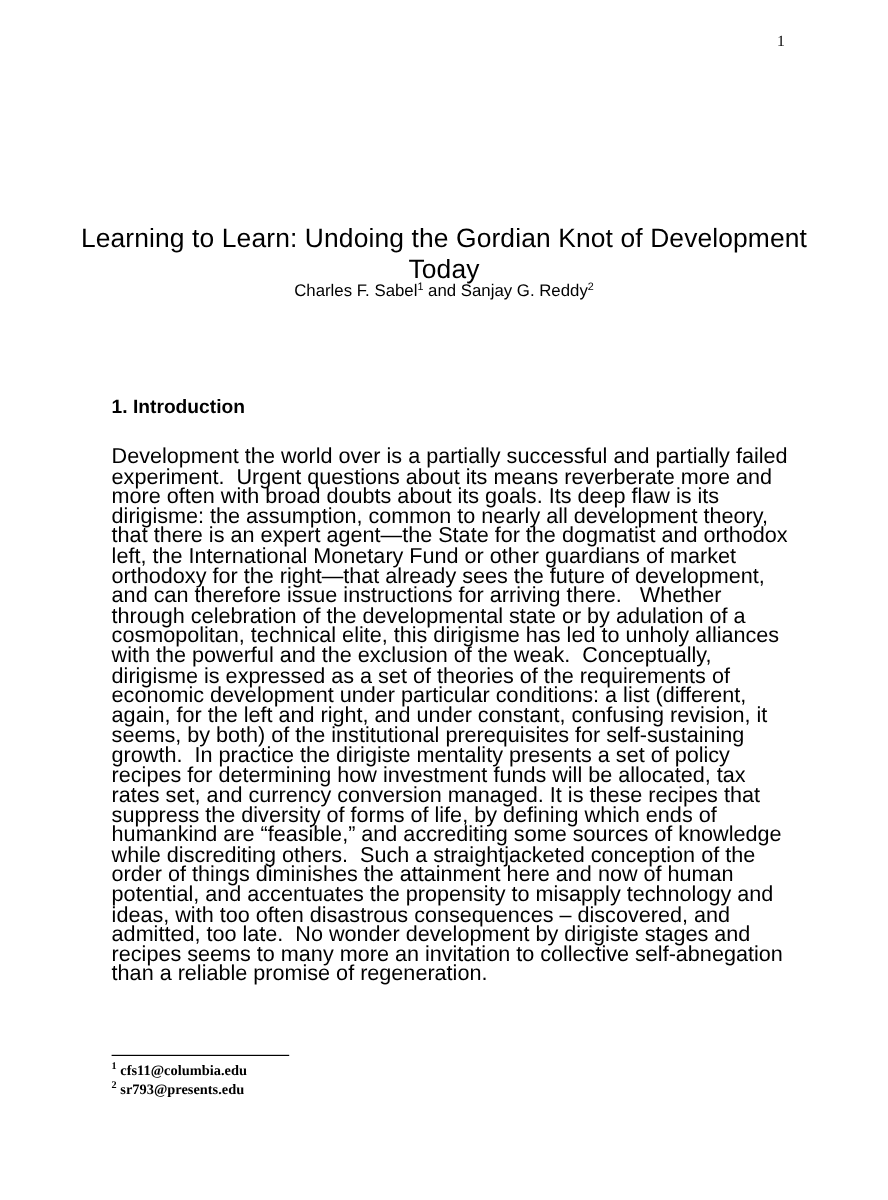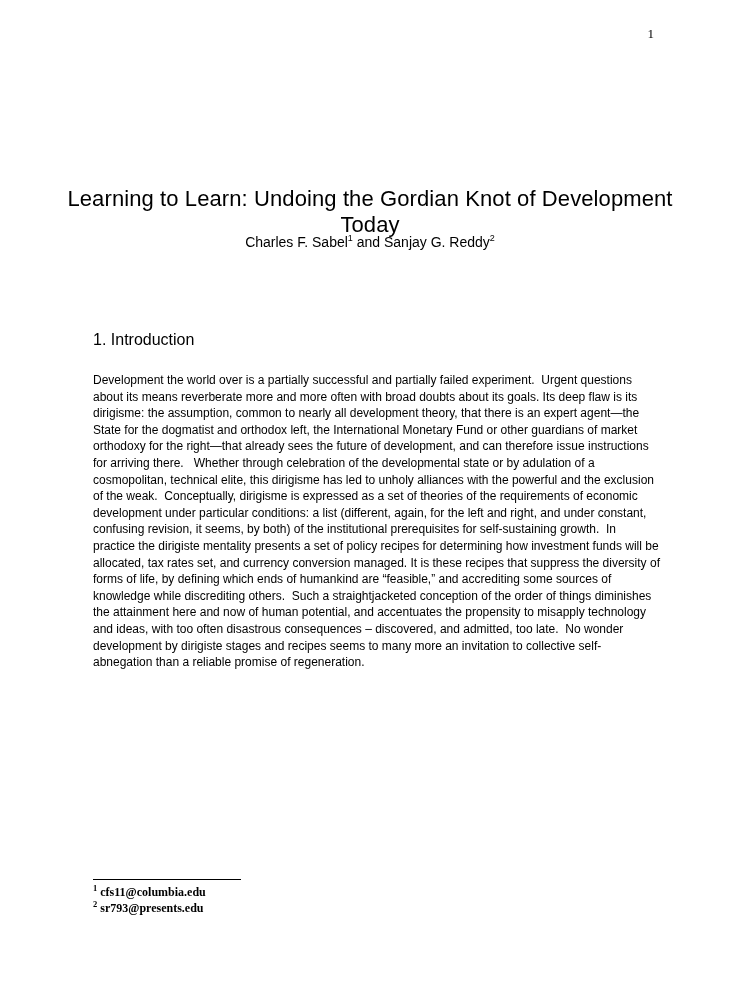--- a/index.html
+++ b/index.html
@@ -47,25 +47,25 @@
     line-height: 0;
   }
   .content {
     position: absolute;
     top: 331px;
     left: 93px;
     width: 567px;
   }
   .section-heading {
     font-size: 16px;
-    font-weight: normal;
+    font-weight: bold;
     margin: 0 0 23px 0;
   }
   .body-para {
-    font-size: 12px;
+    font-size: 18px;
     line-height: 16.6px;
     margin: 0 0 16.6px 0;
     white-space: pre-wrap;
   }
   .footnotes {
     position: absolute;
     left: 93px;
     top: 879px;
     width: 567px;
     font-family: "Liberation Serif", "DejaVu Serif", serif;

